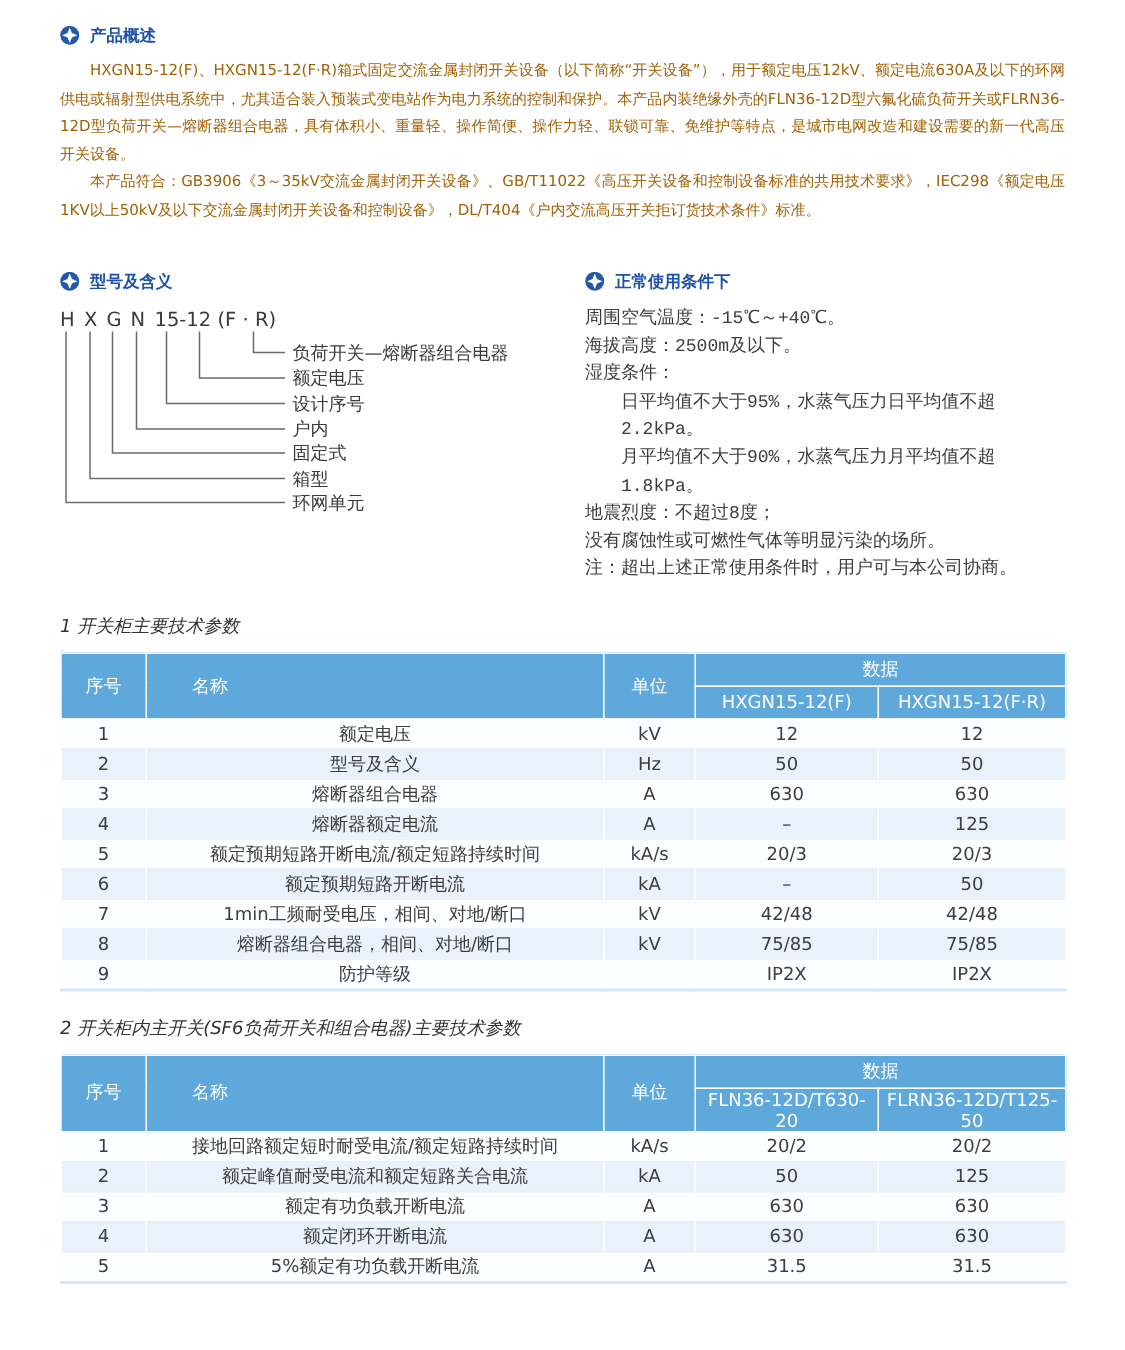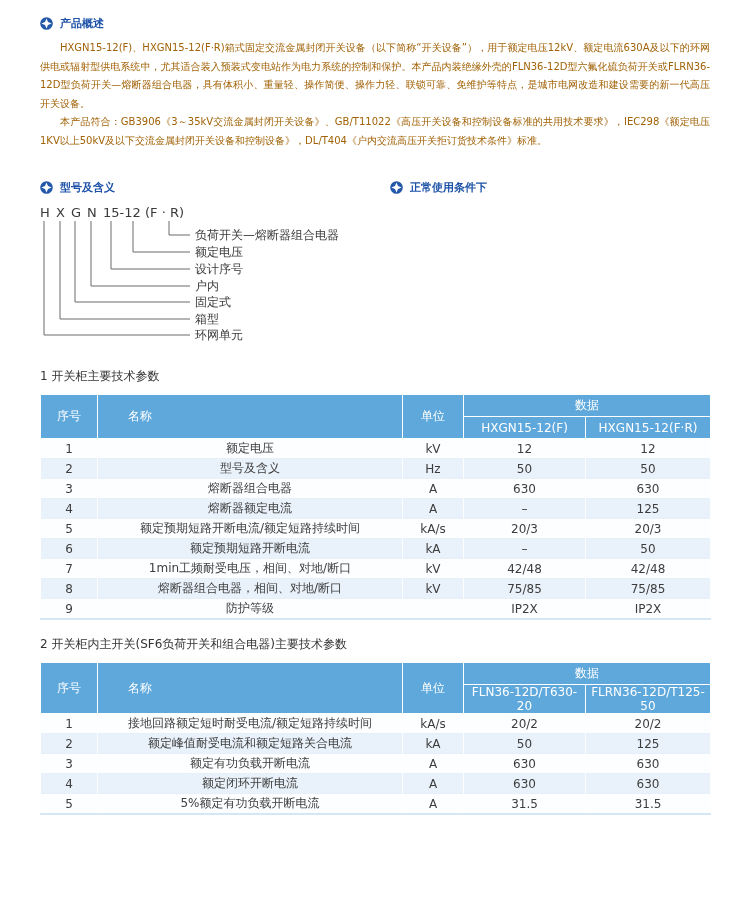--- a/index.html
+++ b/index.html
@@ -32,21 +32,21 @@
   .model-diagram { display:block; margin-top:2px; }
   .mseg   { font-size:13px; fill:#3a3a3a; }
   .mlabel { font-size:12px; fill:#3a3a3a; }
   .dline  { stroke:#6b6b6b; stroke-width:1; fill:none; }
 
   .cond-line { font-size:12px; line-height:18.6px; color:#3d3d3d; }
   .cond-line.indent { padding-left:2em; }
 
   
   .params { margin-top:20px; }
-  .tbl-caption { font-size:12px; color:#333; margin:16px 0 9px 0; }
+  .tbl-caption { font-size:12px; color:#333; margin:16px 0 9px 0;font-style:italic; }
   .tbl-caption.first { margin-top:12px; }
 
   table.ptable {
     width:670px; border-collapse:collapse; table-layout:fixed;
     font-size:12px; color:#3d3d3d;
   }
   table.ptable th {
     background:#5FA8DC; color:#ffffff; font-weight:normal;
     border:1px solid #ffffff; height:21px; padding:0 2px;
     font-size:12px; text-align:center;
@@ -124,20 +124,30 @@
     <section class="col-right">
       <h2 class="sec-title">
         <span class="badge">
           <svg width="13" height="13" viewBox="0 0 13 13">
             <circle cx="6.5" cy="6.5" r="6.3" fill="#2458A8"></circle>
             <path d="M6.5 1.4 L8 5 L11.6 6.5 L8 8 L6.5 11.6 L5 8 L1.4 6.5 L5 5 Z" fill="#ffffff"></path>
           </svg>
         </span>
         <span>正常使用条件下</span>
       </h2>
+      <div>
+        <div class="cond-line">周围空气温度：-15℃～+40℃。</div>
+        <div class="cond-line">海拔高度：2500m及以下。</div>
+        <div class="cond-line">湿度条件：</div>
+        <div class="cond-line indent">日平均值不大于95%，水蒸气压力日平均值不超2.2kPa。</div>
+        <div class="cond-line indent">月平均值不大于90%，水蒸气压力月平均值不超1.8kPa。</div>
+        <div class="cond-line">地震烈度：不超过8度；</div>
+        <div class="cond-line">没有腐蚀性或可燃性气体等明显污染的场所。</div>
+        <div class="cond-line">注：超出上述正常使用条件时，用户可与本公司协商。</div>
+      </div>
     </section>
   </div>
 
   <section class="params">
 
     <div class="tbl-caption first">1 开关柜主要技术参数</div>
     <table class="ptable">
       <colgroup>
           <col style="width:57px">
           <col style="width:305px">

